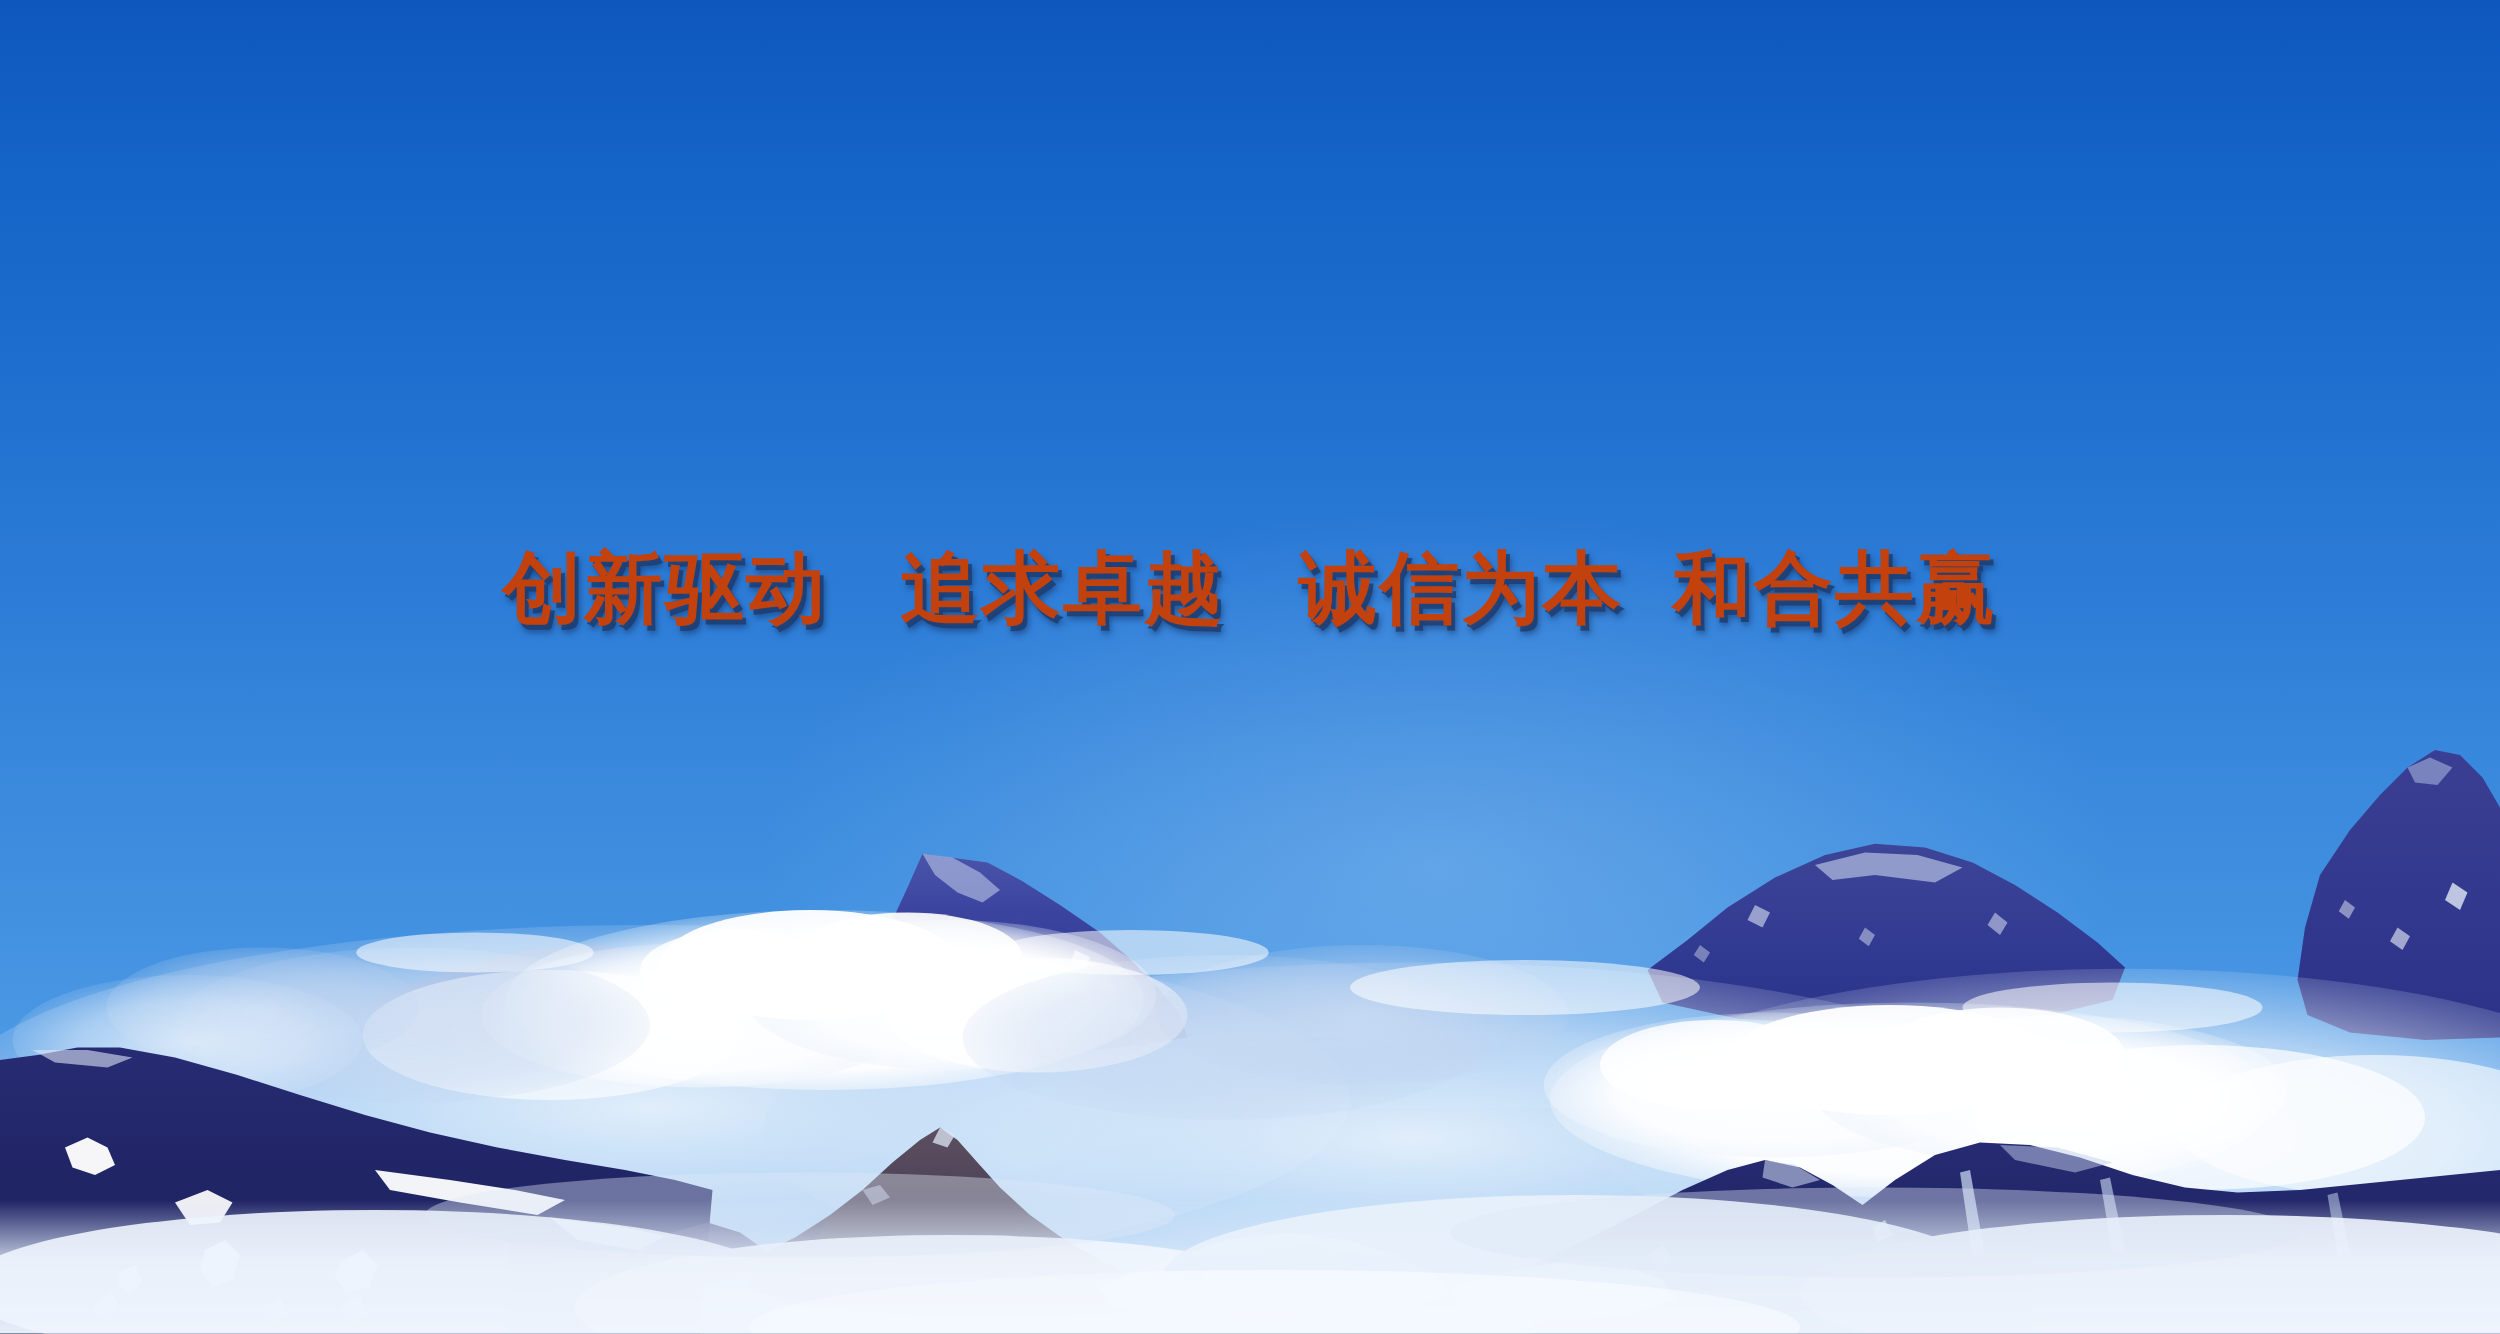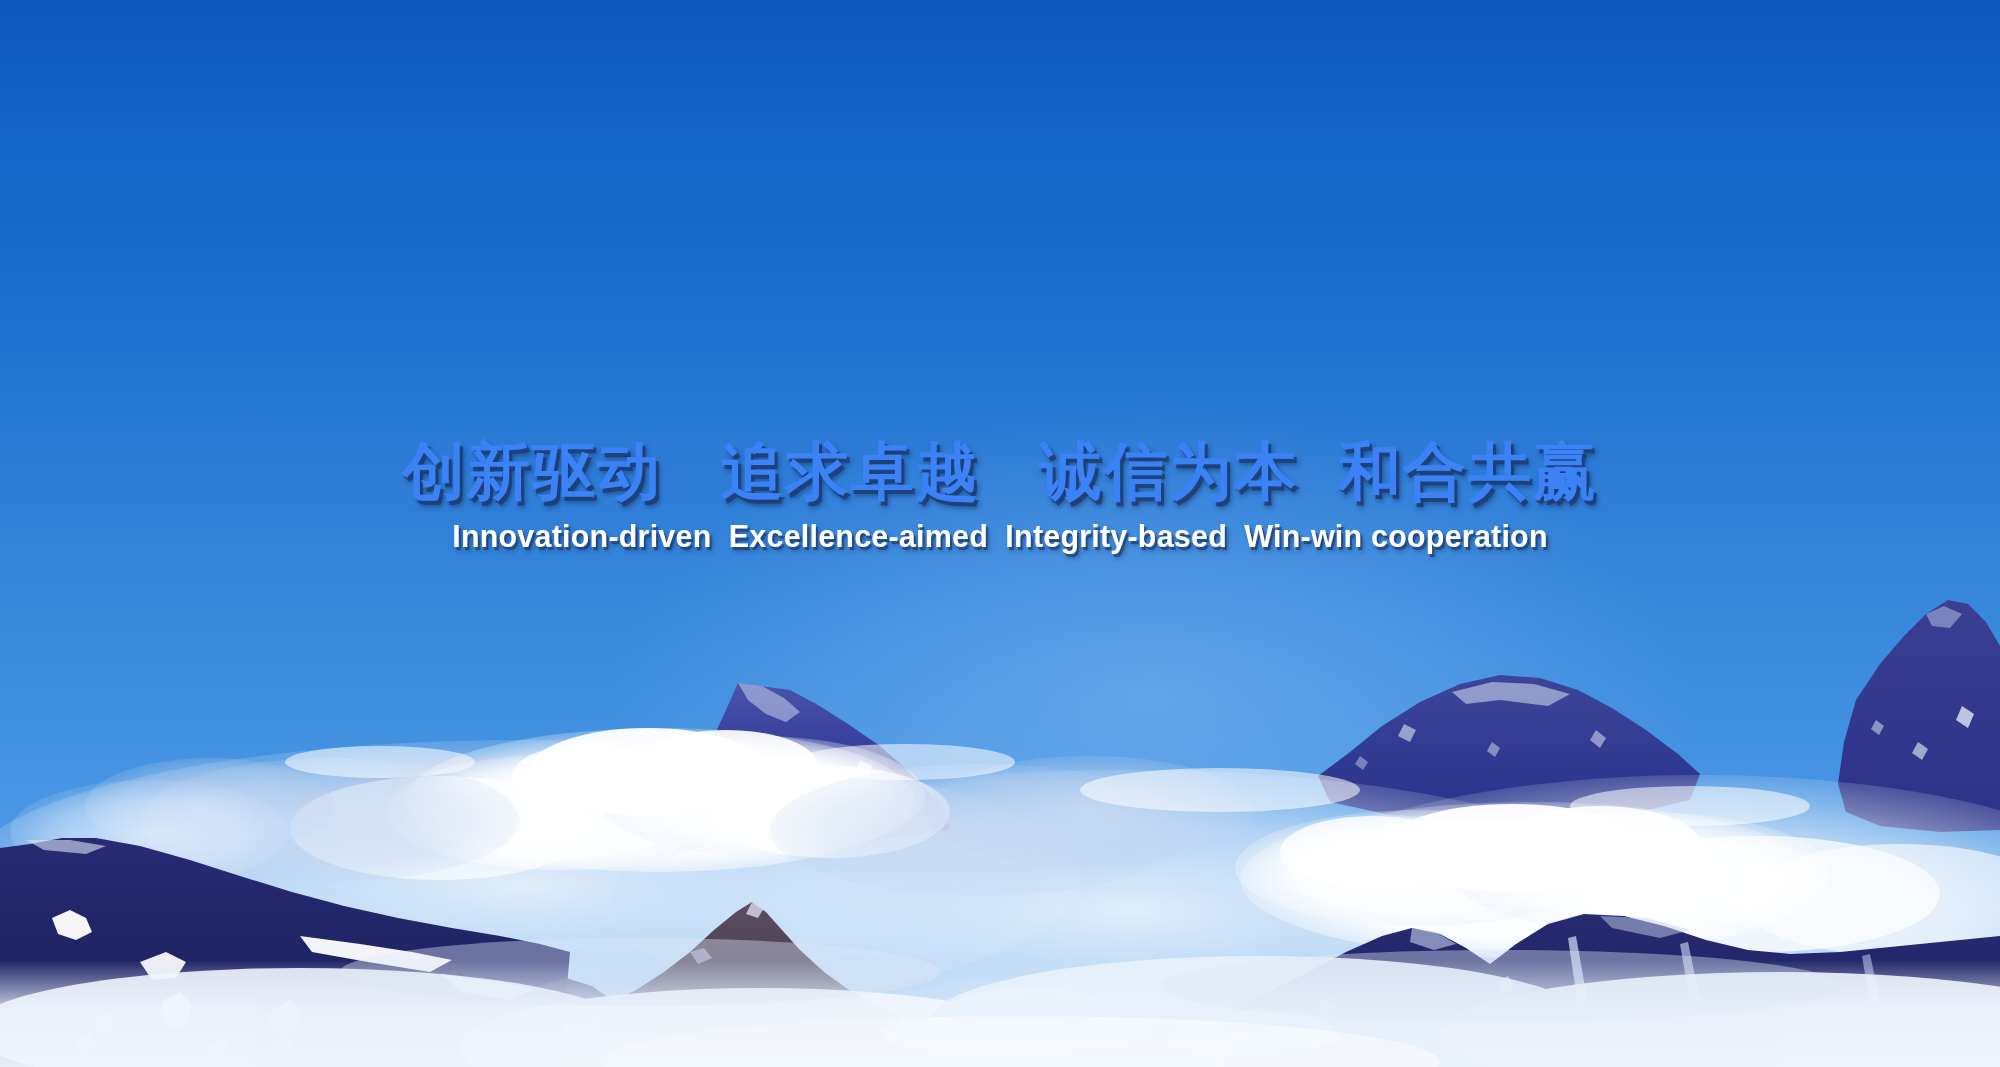--- a/index.html
+++ b/index.html
@@ -36,21 +36,21 @@
   
   .slogan-block{
     position:absolute;
     left:0;right:0;
     top:438px;
     text-align:center;
     z-index:40;
     pointer-events:none;
   }
   .slogan-cn{
-    color:#3b82f6;
+    color:#c2410c;
     font-size:63px;
     font-weight:700;
     letter-spacing:2px;
     line-height:1.06;
     white-space:pre;
     text-shadow:
       3px 4px 0 rgba(28,58,108,.78),
       4px 6px 5px rgba(18,44,92,.55);
   }
   .slogan-en{
@@ -295,16 +295,15 @@
 
       <g opacity=".4">
         <ellipse cx="640" cy="972" rx="300" ry="34" fill="#dfe9f8"></ellipse>
         <ellipse cx="1500" cy="986" rx="340" ry="36" fill="#dfe9f8"></ellipse>
       </g>
     </svg>
   </div>
 
   <div class="slogan-block">
     <div class="slogan-cn">创新驱动   追求卓越   诚信为本  和合共赢</div>
-    <div class="slogan-en">Innovation-driven  Excellence-aimed  Integrity-based  Win-win cooperation</div>
   </div>
 
 </div>
 
 </body></html>

